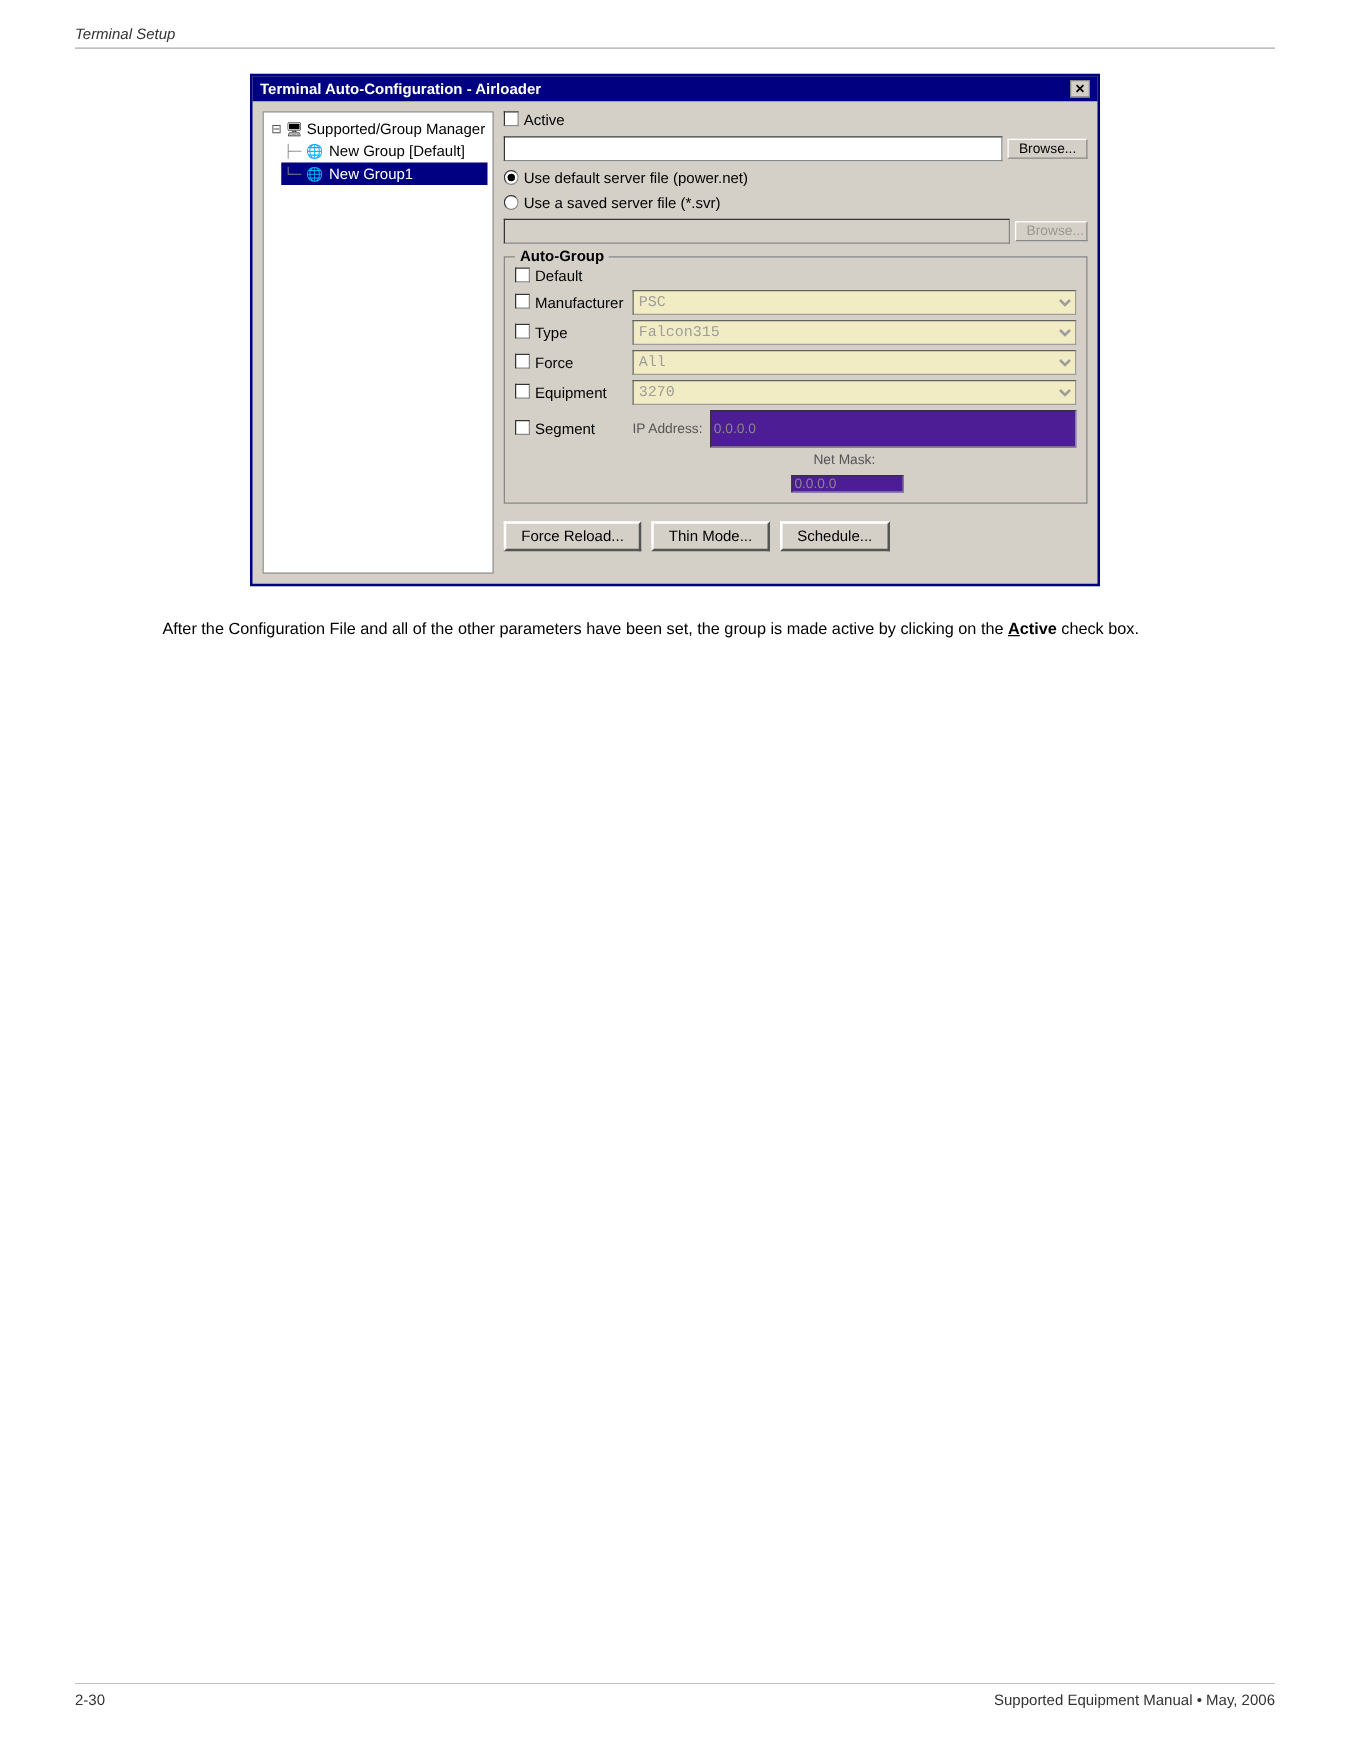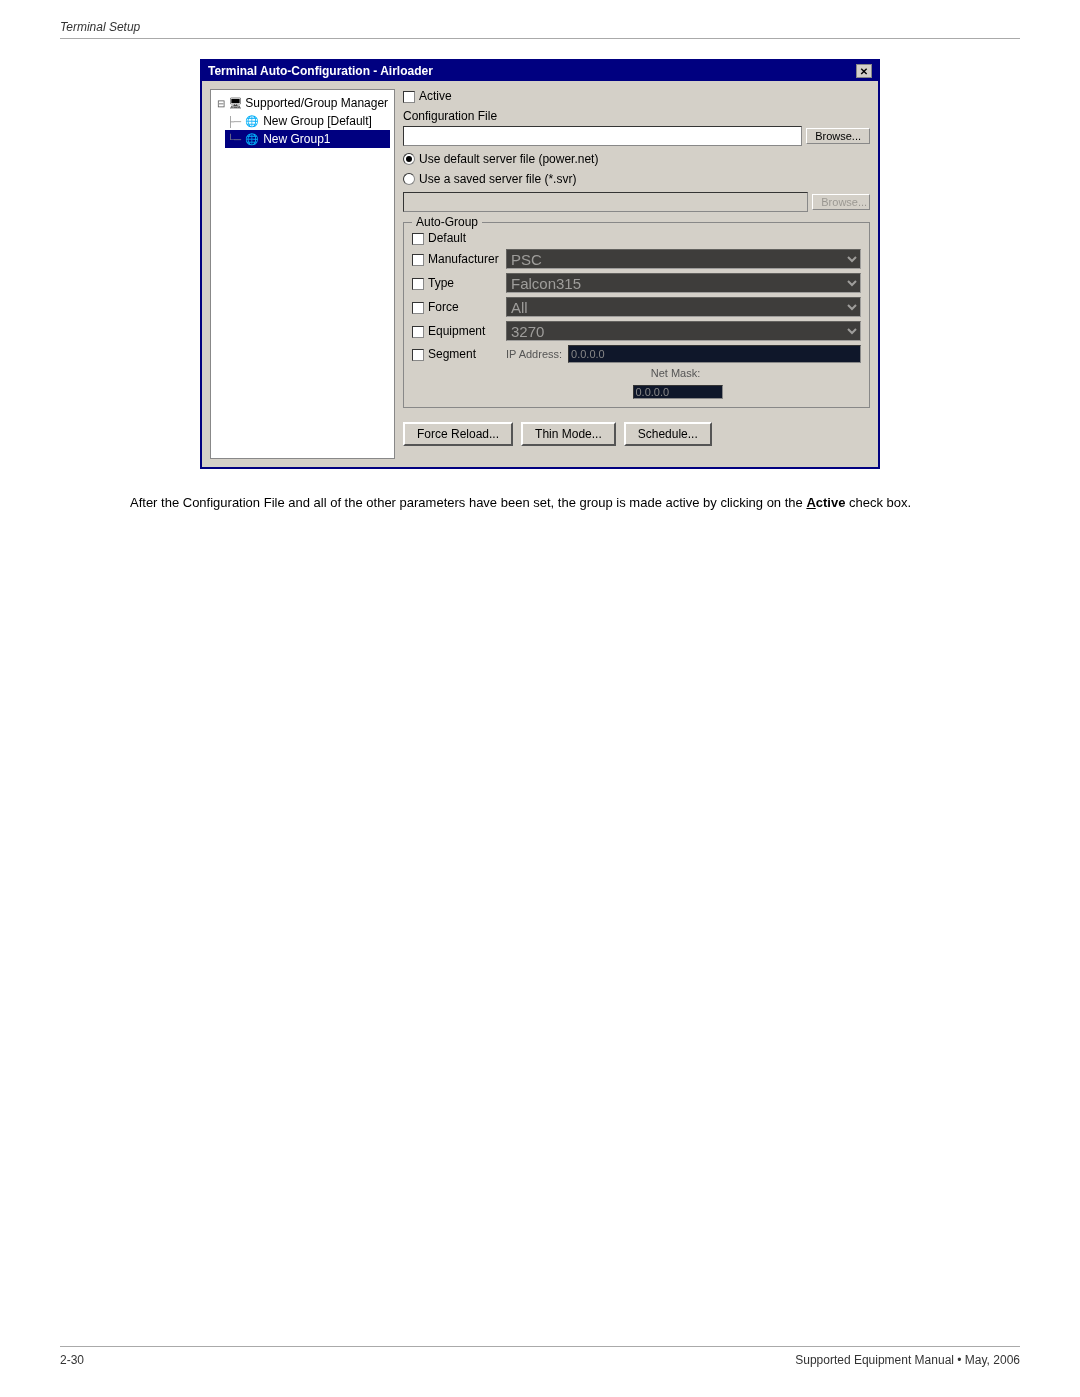--- a/index.html
+++ b/index.html
@@ -179,51 +179,53 @@
       margin-top: 4px;
     }
 
     .auto-group-legend {
       position: absolute;
       top: -8px;
       left: 8px;
       background: #d4d0c8;
       padding: 0 4px;
       font-size: 12px;
+      font-weight: bold;
     }
 
     .ag-row {
       display: flex;
       align-items: center;
       gap: 6px;
       margin-top: 4px;
     }
 
     .ag-label {
       width: 72px;
       font-size: 12px;
     }
 
     .ag-select {
       flex: 1;
       height: 20px;
-      font-size: 15px;
-      background: #000000;
-      border: 1px inset #888;
+      font-size: 12px;
+      background: #fef9c3;
+      border: 1px inset #888;
+      font-family: Liberation Mono, monospace;
     }
 
     .ag-select:disabled {
       color: #888;
     }
 
     .segment-input {
       flex: 1;
-      height: 18px;
-      border: 1px inset #888;
-      background: #0f172a;
+      height: 30px;
+      border: 1px inset #888;
+      background: #4c1d95;
       font-size: 11px;
       padding: 0 2px;
       color: #888;
     }
 
     
     .bottom-buttons {
       display: flex;
       gap: 8px;
       margin-top: 8px;
@@ -269,21 +271,21 @@
       justify-content: space-between;
       font-size: 12px;
       color: #333;
       border-top: 1px solid #aaa;
       padding-top: 6px;
     }
 
     
     .cb-wrapper {
       display: flex;
-      align-items: flex-end;
+      align-items: flex-start;
       gap: 4px;
     }
 
     .cb-box {
       width: 12px;
       height: 12px;
       border: 1px inset #888;
       background: #fff;
       display: inline-flex;
       align-items: center;
@@ -357,21 +359,20 @@
       <div class="config-panel">
 
         <div class="active-row">
           <div class="cb-wrapper">
             <div class="cb-box"></div>
             <span>Active</span>
           </div>
         </div>
 
         <div class="config-file-section">
-          <span>Configuration File</span>
           <div class="config-file-row">
             <input type="text" class="config-file-input" value="" style="">
             <button class="btn-small">Browse...</button>
           </div>
         </div>
 
         <div class="radio-row">
           <div class="rb-box">
             <div class="rb-dot"></div>
           </div>

